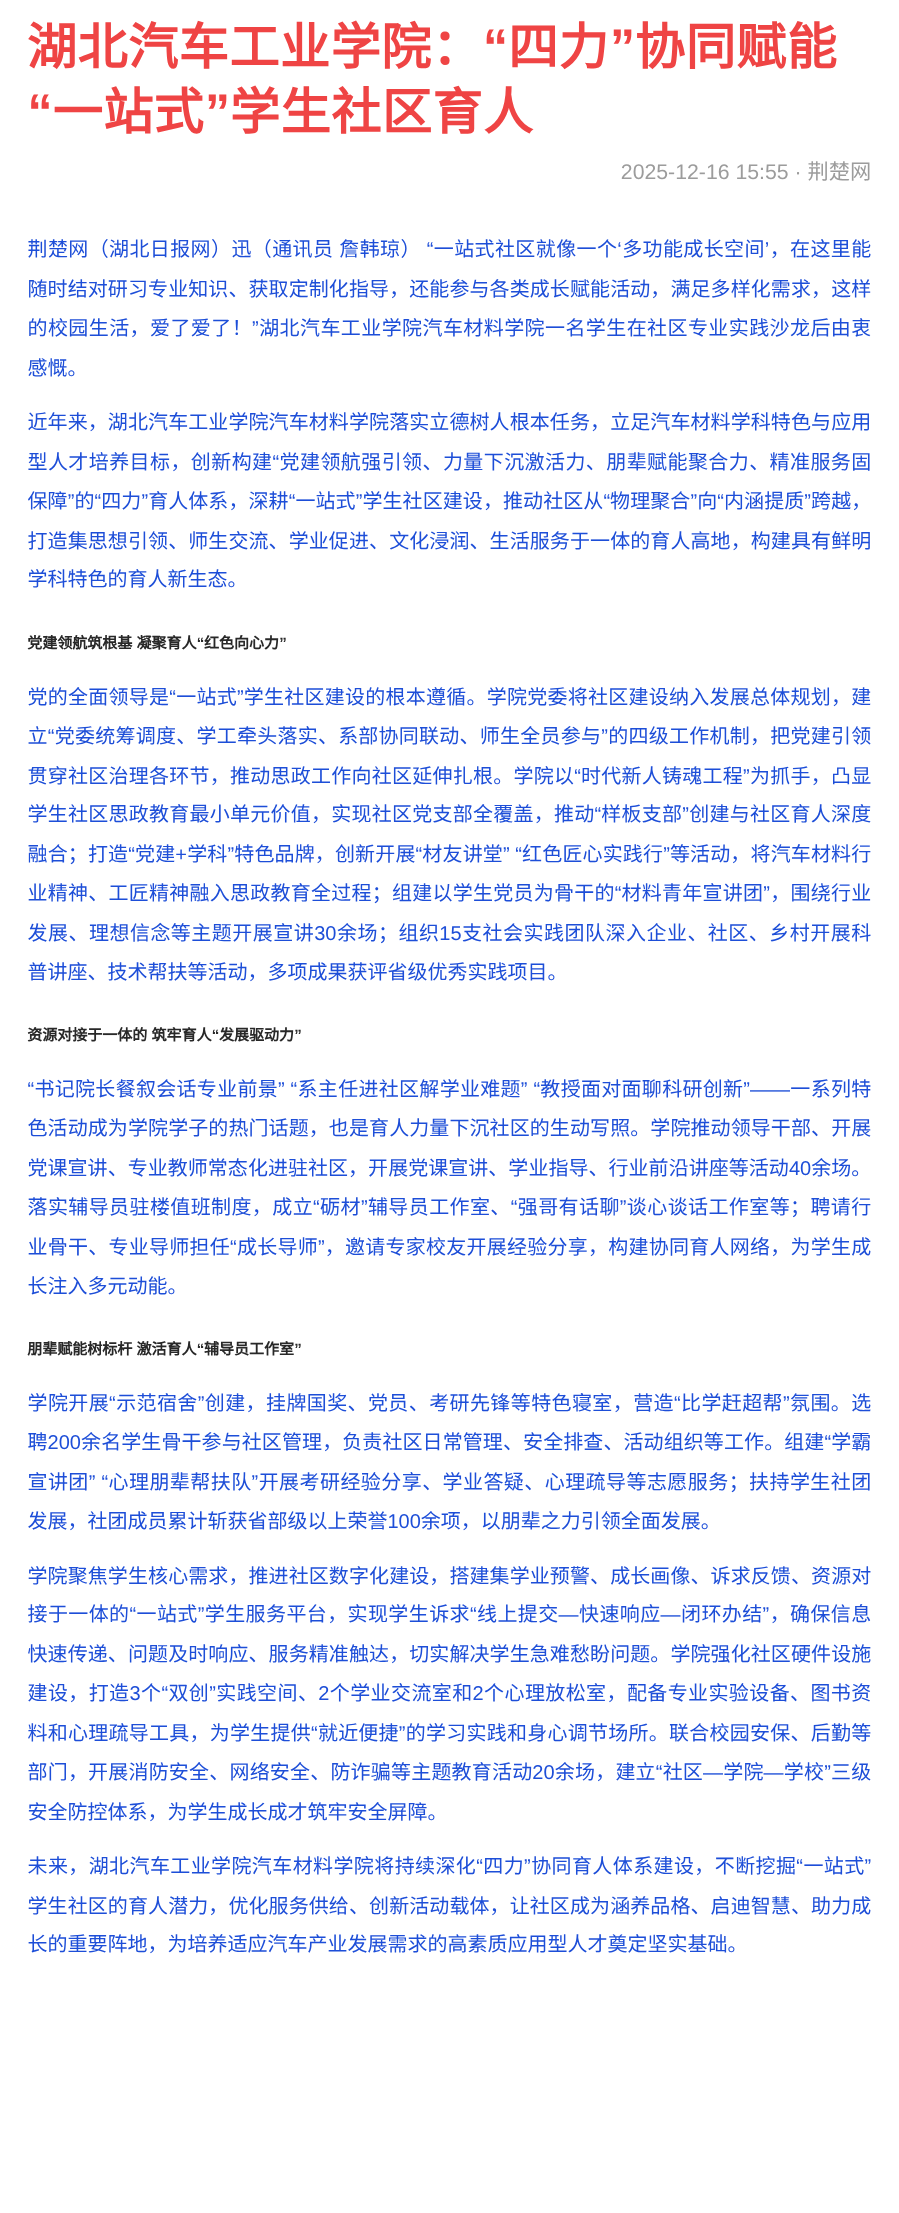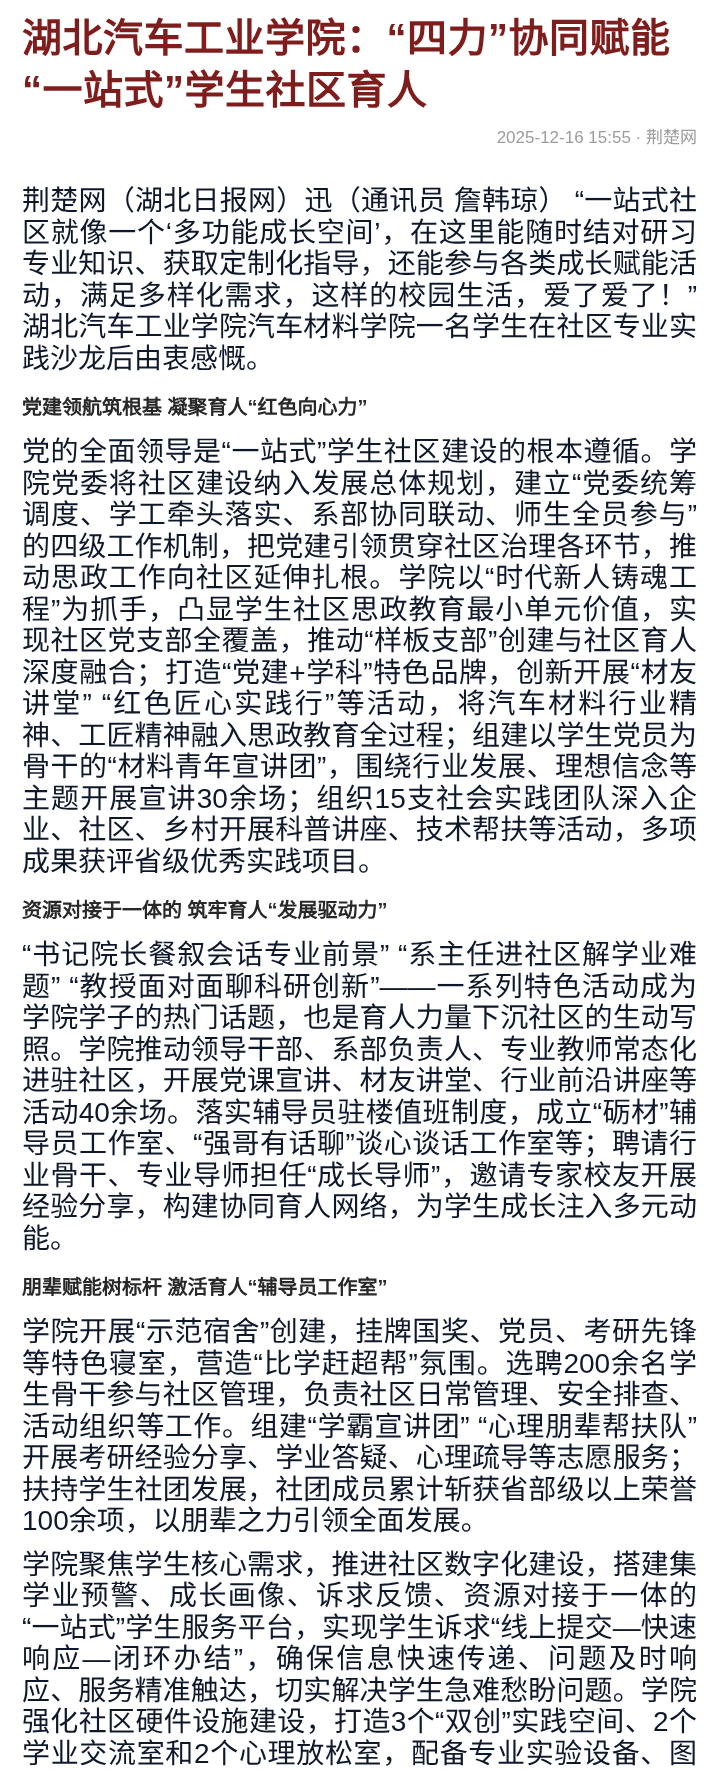--- a/index.html
+++ b/index.html
@@ -9,65 +9,66 @@
     min-height: 1770px;
     margin: 0 auto;
     padding: 12px 22px 26px;
     font-family: "Liberation Sans", "DejaVu Sans", sans-serif;
     overflow: hidden;
   }
   .article-title {
     font-size: 40px;
     line-height: 52px;
     font-weight: 700;
-    color: #7f1d1d;
+    color: #ef4444;
     letter-spacing: 0.5px;
   }
   .article-meta {
     margin-top: 9px;
     font-size: 17px;
     line-height: 26px;
     color: #9c9c9c;
     text-align: right;
   }
   .article-body p.body {
-    font-size: 28px;
+    font-size: 16px;
     line-height: 31.5px;
-    color: #0f172a;
+    color: #1d4ed8;
     margin: 12px 0;
     text-align: justify;
     word-break: break-all;
   }
   .article-body p.body.first {
     margin-top: 34px;
   }
   .article-body h2.section {
-    font-size: 20px;
+    font-size: 12px;
     line-height: 32px;
     font-weight: 700;
     color: #282828;
     margin: 17px 0 13px;
   }
 </style>
 </head>
 <body>
 
 <article>
   <h1 class="article-title">湖北汽车工业学院：“四力”协同赋能“一站式”学生社区育人</h1>
 
   <div class="article-meta">2025-12-16 15:55 · 荆楚网</div>
 
   <div class="article-body">
     <p class="body first">荆楚网（湖北日报网）迅（通讯员 詹韩琼） “一站式社区就像一个‘多功能成长空间’，在这里能随时结对研习专业知识、获取定制化指导，还能参与各类成长赋能活动，满足多样化需求，这样的校园生活，爱了爱了！”湖北汽车工业学院汽车材料学院一名学生在社区专业实践沙龙后由衷感慨。</p>
+    <p class="body">近年来，湖北汽车工业学院汽车材料学院落实立德树人根本任务，立足汽车材料学科特色与应用型人才培养目标，创新构建“党建领航强引领、力量下沉激活力、朋辈赋能聚合力、精准服务固保障”的“四力”育人体系，深耕“一站式”学生社区建设，推动社区从“物理聚合”向“内涵提质”跨越，打造集思想引领、师生交流、学业促进、文化浸润、生活服务于一体的育人高地，构建具有鲜明学科特色的育人新生态。</p>
 
     <h2 class="section">党建领航筑根基 凝聚育人“红色向心力”</h2>
     <p class="body">党的全面领导是“一站式”学生社区建设的根本遵循。学院党委将社区建设纳入发展总体规划，建立“党委统筹调度、学工牵头落实、系部协同联动、师生全员参与”的四级工作机制，把党建引领贯穿社区治理各环节，推动思政工作向社区延伸扎根。学院以“时代新人铸魂工程”为抓手，凸显学生社区思政教育最小单元价值，实现社区党支部全覆盖，推动“样板支部”创建与社区育人深度融合；打造“党建+学科”特色品牌，创新开展“材友讲堂” “红色匠心实践行”等活动，将汽车材料行业精神、工匠精神融入思政教育全过程；组建以学生党员为骨干的“材料青年宣讲团”，围绕行业发展、理想信念等主题开展宣讲30余场；组织15支社会实践团队深入企业、社区、乡村开展科普讲座、技术帮扶等活动，多项成果获评省级优秀实践项目。</p>
 
     <h2 class="section">资源对接于一体的 筑牢育人“发展驱动力”</h2>
-    <p class="body">“书记院长餐叙会话专业前景” “系主任进社区解学业难题” “教授面对面聊科研创新”——一系列特色活动成为学院学子的热门话题，也是育人力量下沉社区的生动写照。学院推动领导干部、系部负责人、专业教师常态化进驻社区，开展党课宣讲、材友讲堂、行业前沿讲座等活动40余场。落实辅导员驻楼值班制度，成立“砺材”辅导员工作室、“强哥有话聊”谈心谈话工作室等；聘请行业骨干、专业导师担任“成长导师”，邀请专家校友开展经验分享，构建协同育人网络，为学生成长注入多元动能。</p>
+    <p class="body">“书记院长餐叙会话专业前景” “系主任进社区解学业难题” “教授面对面聊科研创新”——一系列特色活动成为学院学子的热门话题，也是育人力量下沉社区的生动写照。学院推动领导干部、开展党课宣讲、专业教师常态化进驻社区，开展党课宣讲、学业指导、行业前沿讲座等活动40余场。落实辅导员驻楼值班制度，成立“砺材”辅导员工作室、“强哥有话聊”谈心谈话工作室等；聘请行业骨干、专业导师担任“成长导师”，邀请专家校友开展经验分享，构建协同育人网络，为学生成长注入多元动能。</p>
 
     <h2 class="section">朋辈赋能树标杆 激活育人“辅导员工作室”</h2>
     <p class="body">学院开展“示范宿舍”创建，挂牌国奖、党员、考研先锋等特色寝室，营造“比学赶超帮”氛围。选聘200余名学生骨干参与社区管理，负责社区日常管理、安全排查、活动组织等工作。组建“学霸宣讲团” “心理朋辈帮扶队”开展考研经验分享、学业答疑、心理疏导等志愿服务；扶持学生社团发展，社团成员累计斩获省部级以上荣誉100余项，以朋辈之力引领全面发展。</p>
 
     <p class="body">学院聚焦学生核心需求，推进社区数字化建设，搭建集学业预警、成长画像、诉求反馈、资源对接于一体的“一站式”学生服务平台，实现学生诉求“线上提交—快速响应—闭环办结”，确保信息快速传递、问题及时响应、服务精准触达，切实解决学生急难愁盼问题。学院强化社区硬件设施建设，打造3个“双创”实践空间、2个学业交流室和2个心理放松室，配备专业实验设备、图书资料和心理疏导工具，为学生提供“就近便捷”的学习实践和身心调节场所。联合校园安保、后勤等部门，开展消防安全、网络安全、防诈骗等主题教育活动20余场，建立“社区—学院—学校”三级安全防控体系，为学生成长成才筑牢安全屏障。</p>
 
     <p class="body">未来，湖北汽车工业学院汽车材料学院将持续深化“四力”协同育人体系建设，不断挖掘“一站式”学生社区的育人潜力，优化服务供给、创新活动载体，让社区成为涵养品格、启迪智慧、助力成长的重要阵地，为培养适应汽车产业发展需求的高素质应用型人才奠定坚实基础。</p>
   </div>
 </article>
 

